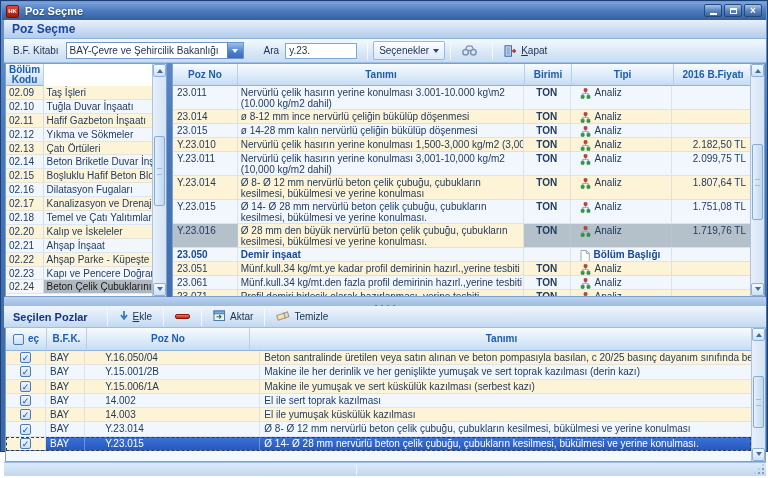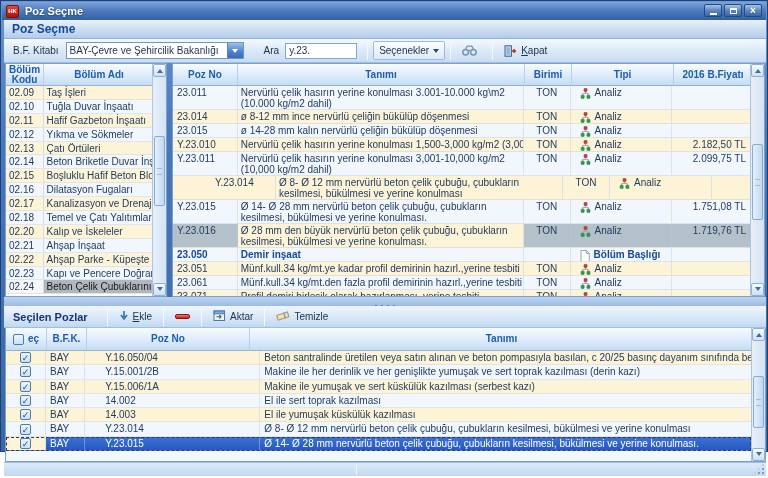--- a/index.html
+++ b/index.html
@@ -75,21 +75,21 @@
   .lrow.lsel .lc-code { background:#f6f6f6; }
   .lrow.lsel .lc-name { background:#b0b8bf; color:#151515; }
 
   
   .rrow { display:flex; border-bottom:1px solid rgba(180,200,225,.4); }
   .rrow.l1 { height:14px; } .rrow.l2 { height:24px; }
   .rcell { font-size:10px; color:#223c60; overflow:hidden; border-right:1px solid rgba(185,205,228,.45); }
   .rpoz  { width:65px; padding:1px 0 0 4px; white-space:nowrap; }
   .rdesc { width:287px; padding:1px 2px 0 3px; line-height:11px; }
   .l1 .rdesc { white-space:nowrap; }
-  .runit { width:47px; text-align:center; padding-top:1px; }
+  .runit { width:47px; text-align:center; padding-top:1px;font-weight:bold; }
   .rtype { width:102px; display:flex; align-items:flex-start; padding:1px 0 0 9px; gap:4px; }
   .rtype .ticon { margin-top:1px; }
   .rprice{ width:78px; text-align:right; padding:1px 4px 0 0; white-space:nowrap; border-right:none; }
   .rrow.rsec .rpoz, .rrow.rsec .rdesc, .rrow.rsec .rtype span { font-weight:bold; color:#17489c; }
   .rrow.rsel .rpoz, .rrow.rsel .runit, .rrow.rsel .rtype, .rrow.rsel .rprice { background:#b4c0ca; }
 
   
   .sb { position:absolute; top:0; right:0; bottom:0; width:14px;
     background:linear-gradient(90deg,#e7eff9,#d4e3f4); border-left:1px solid #aac4e2; }
   .sbtn { position:absolute; left:0; width:13px; height:13px;
@@ -204,21 +204,20 @@
             <path d="M7.8 6 h3.2 M9.6 4.2 11.4 6 9.6 7.8" fill="none" stroke="#b03020" stroke-width="1.3"></path>
           </svg>
       </span>
       <span class="ul">Kapat</span>
     </div>
   </div>
 
   <div class="panel left">
     <div class="thead">
       <div class="th" style="width:38px;">Bölüm Kodu</div>
-      <div class="th" style="width:110px; border-right:none;">Bölüm Adı</div>
     </div>
     <div class="rows" id="left-rows">
         <div class="lrow rc">
           <div class="lc-code">02.09</div>
           <div class="lc-name">Taş İşleri</div>
         </div>
         <div class="lrow rb">
           <div class="lc-code">02.10</div>
           <div class="lc-name">Tuğla Duvar İnşaatı</div>
         </div>
@@ -378,20 +377,21 @@
           <div class="rcell runit">TON</div>
           <div class="rcell rtype">
             <span class="ticon"><svg width="11" height="11" viewBox="0 0 11 11">
                 <path d="M5.5 3.2v2.2 M2.7 7.4V5.4h5.6v2" stroke="#9aaabb" fill="none"></path>
                 <rect x="4" y="0.4" width="3.1" height="3.2" rx="0.6" fill="#cc4433" stroke="#8e2418" stroke-width="0.5"></rect>
                 <rect x="1.1" y="7.2" width="3.1" height="3.2" rx="0.6" fill="#2ea04a" stroke="#1d6e31" stroke-width="0.5"></rect>
                 <rect x="6.9" y="7.2" width="3.1" height="3.2" rx="0.6" fill="#2ea04a" stroke="#1d6e31" stroke-width="0.5"></rect>
               </svg></span>
             <span>Analiz</span>
           </div>
+          <div class="rcell rprice">1.807,64 TL</div>
         </div>
         <div class="rrow l2 rb">
           <div class="rcell rpoz">Y.23.015</div>
           <div class="rcell rdesc">Ø 14- Ø 28 mm nervürlü beton çelik çubuğu, çubukların kesilmesi, bükülmesi ve yerine konulması.</div>
           <div class="rcell runit">TON</div>
           <div class="rcell rtype">
             <span class="ticon"><svg width="11" height="11" viewBox="0 0 11 11">
                 <path d="M5.5 3.2v2.2 M2.7 7.4V5.4h5.6v2" stroke="#9aaabb" fill="none"></path>
                 <rect x="4" y="0.4" width="3.1" height="3.2" rx="0.6" fill="#cc4433" stroke="#8e2418" stroke-width="0.5"></rect>
                 <rect x="1.1" y="7.2" width="3.1" height="3.2" rx="0.6" fill="#2ea04a" stroke="#1d6e31" stroke-width="0.5"></rect>

